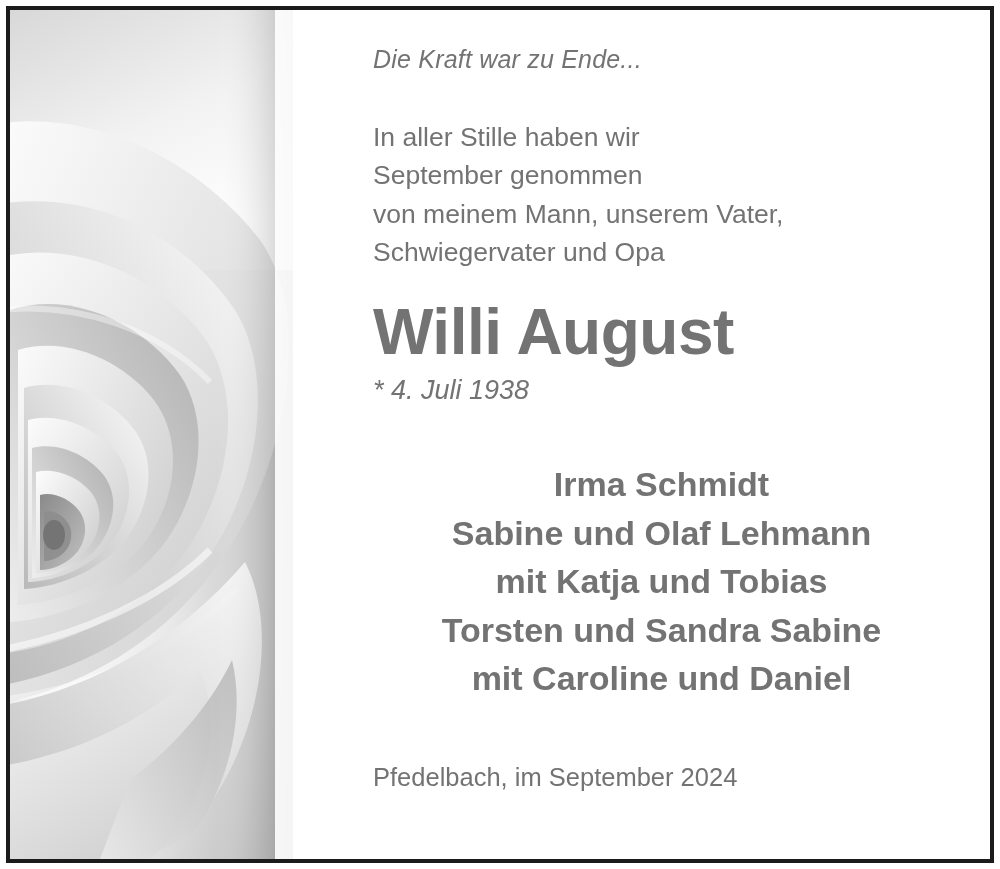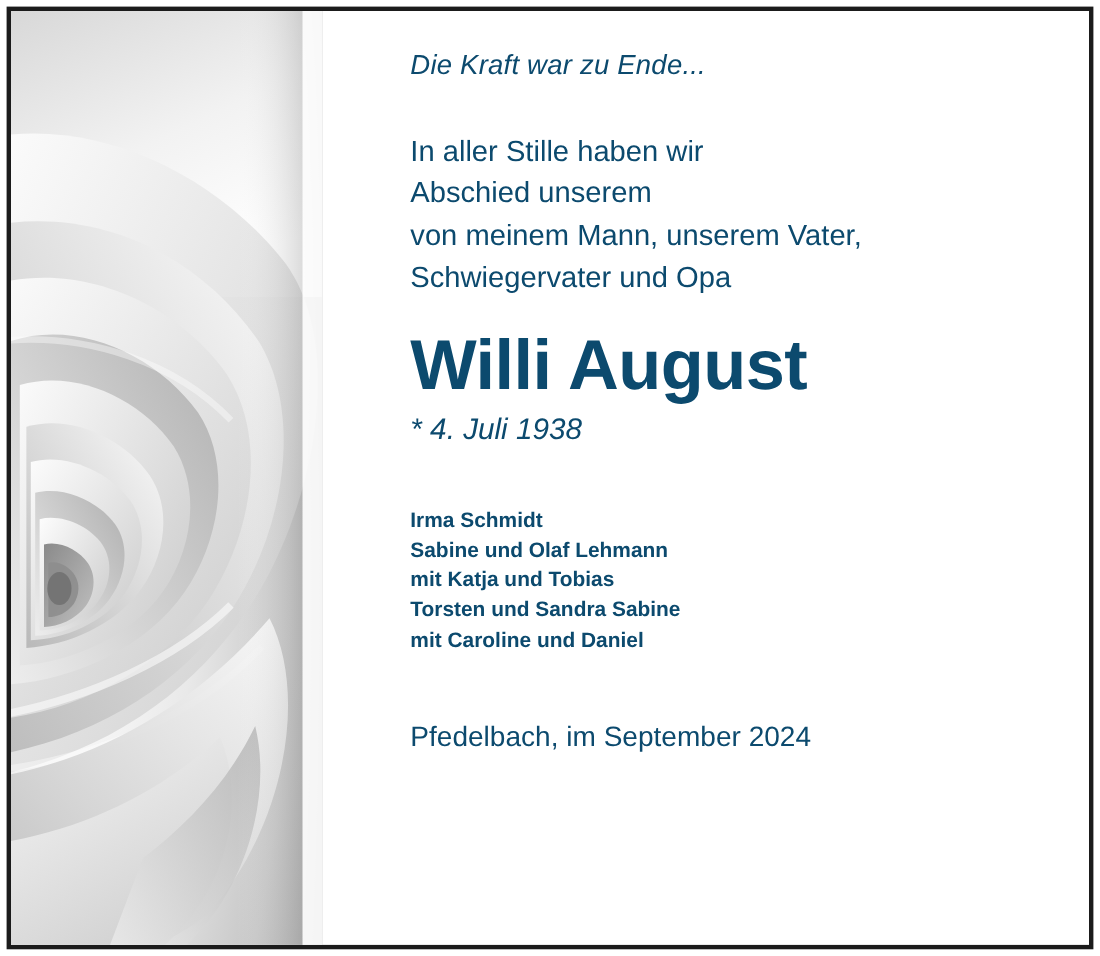--- a/index.html
+++ b/index.html
@@ -43,21 +43,21 @@
   }
   
   .content {
     position: absolute;
     left: 283px;
     top: 0;
     right: 0;
     bottom: 0;
     padding: 34px 40px 0 80px;
     box-sizing: border-box;
-    color: #0c4a6e;
+    color: #737373;
   }
   .motto {
     font-style: italic;
     font-size: 25px;
     letter-spacing: 0.2px;
     margin: 0 0 44px 0;
     line-height: 1.2;
   }
   .intro {
     font-size: 26.5px;
@@ -77,24 +77,25 @@
   .dates {
     display: flex;
     font-size: 27px;
     line-height: 1.3;
     margin: 0 0 52px 0;
     white-space: nowrap;
     font-style: italic;
   }
   .dates .birth { width: 300px; }
   .family {
-    font-size: 19px;
+    font-size: 34px;
     font-weight: 700;
     line-height: 1.43;
     margin: 0 0 58px 0;
+    text-align: center;
   }
   .family div { white-space: nowrap; }
   .place {
     font-size: 25.5px;
     line-height: 1.3;
     margin: 0;
     white-space: nowrap;
   }
 </style>
 </head>
@@ -167,21 +168,21 @@
         <rect x="205" y="0" width="78" height="849" fill="url(#rightedge)" opacity="0.55"></rect>
         <rect x="265" y="0" width="18" height="849" fill="#ffffff" opacity="0.9"></rect>
       </svg>
     </div>
 
     <div class="content">
       <p class="motto">Die Kraft war zu Ende...</p>
 
       <div class="intro">
         <div>In aller Stille haben wir</div>
-        <div>Abschied unserem</div>
+        <div>September genommen</div>
         <div>von meinem Mann, unserem Vater,</div>
         <div>Schwiegervater und Opa</div>
       </div>
 
       <h1 class="name">Willi August</h1>
 
       <div class="dates">
         <span class="birth">* 4. Juli 1938</span>
       </div>
 

